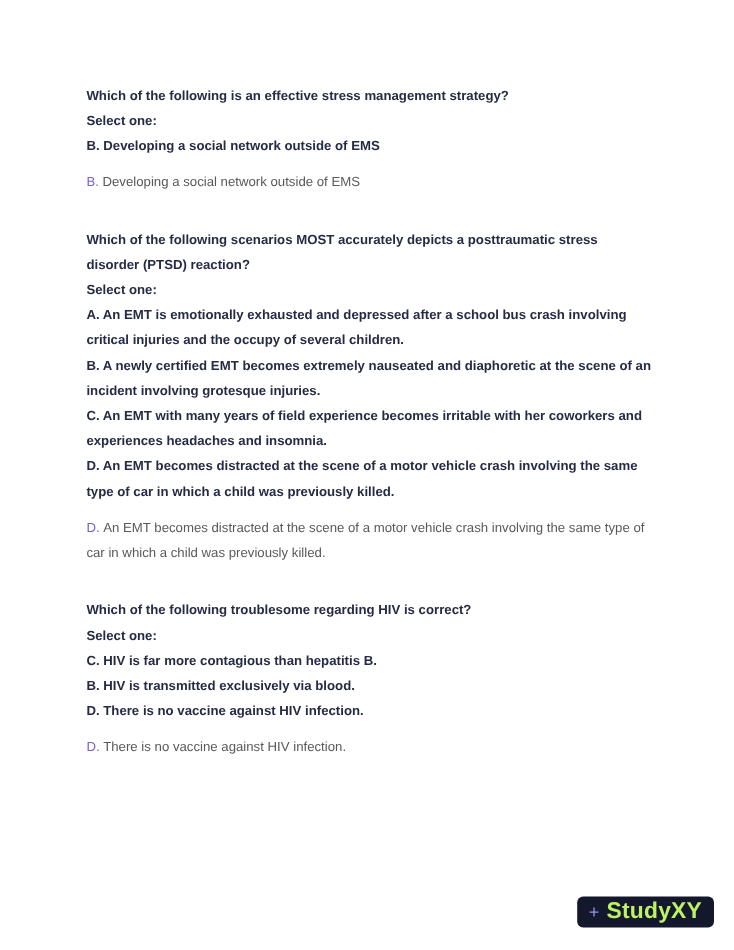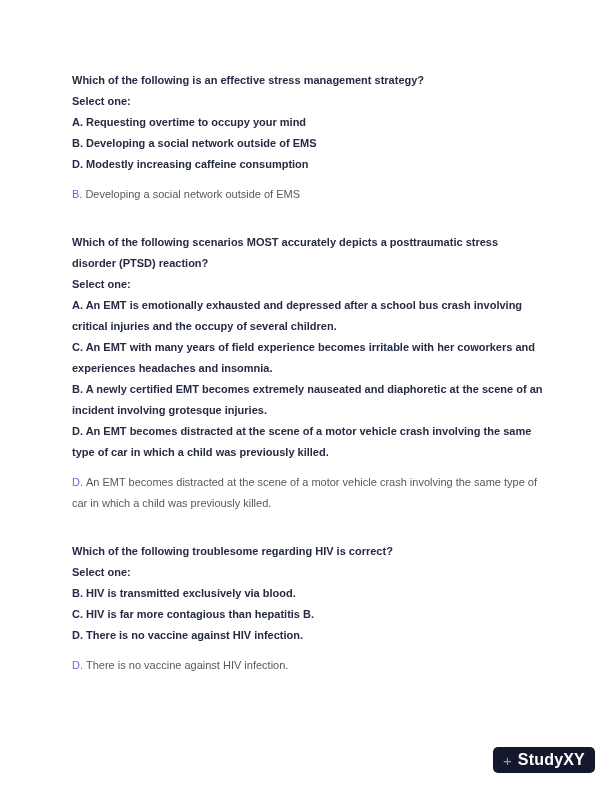--- a/index.html
+++ b/index.html
@@ -54,60 +54,58 @@
     border-radius: 5px;
     cursor: pointer;
   }
   .brand-badge .plus {
     color: #8f93e8;
     font-size: 15px;
     font-weight: 400;
     line-height: 1;
   }
   .brand-badge .brand-text {
-    color: #ffffff;
-    font-size: 16px;
+    color: #bef264;
+    font-size: 19px;
     font-weight: 700;
     letter-spacing: 0.2px;
   }
 </style>
 </head>
 <body>
 
 <div class="page">
   <div class="content">
 
     <div class="question">
       <div class="q-title">Which of the following is an effective stress management strategy?</div>
       <div class="q-select">Select one:</div>
-      <div class="q-option">A. Requesting overtime to occupy your mind</div>
       <div class="q-option">B. Developing a social network outside of EMS</div>
-      <div class="q-option">D. Modestly increasing caffeine consumption</div>
       <div class="answer">
         <span class="letter">B.</span><span>Developing a social network outside of EMS</span>
       </div>
     </div>
 
     <div class="question">
       <div class="q-title">Which of the following scenarios MOST accurately depicts a posttraumatic stress disorder (PTSD) reaction?</div>
       <div class="q-select">Select one:</div>
       <div class="q-option">A. An EMT is emotionally exhausted and depressed after a school bus crash involving critical injuries and the occupy of several children.</div>
+      <div class="q-option">B. A newly certified EMT becomes extremely nauseated and diaphoretic at the scene of an incident involving grotesque injuries.</div>
       <div class="q-option">C. An EMT with many years of field experience becomes irritable with her coworkers and experiences headaches and insomnia.</div>
-      <div class="q-option">B. A newly certified EMT becomes extremely nauseated and diaphoretic at the scene of an incident involving grotesque injuries.</div>
       <div class="q-option">D. An EMT becomes distracted at the scene of a motor vehicle crash involving the same type of car in which a child was previously killed.</div>
       <div class="answer">
         <span class="letter">D.</span><span>An EMT becomes distracted at the scene of a motor vehicle crash involving the same type of car in which a child was previously killed.</span>
       </div>
     </div>
 
     <div class="question">
       <div class="q-title">Which of the following troublesome regarding HIV is correct?</div>
       <div class="q-select">Select one:</div>
+      <div class="q-option">C. HIV is far more contagious than hepatitis B.</div>
       <div class="q-option">B. HIV is transmitted exclusively via blood.</div>
-      <div class="q-option">C. HIV is far more contagious than hepatitis B.</div>
       <div class="q-option">D. There is no vaccine against HIV infection.</div>
       <div class="answer">
         <span class="letter">D.</span><span>There is no vaccine against HIV infection.</span>
       </div>
     </div>
 
   </div>
 
   <div class="brand-badge">
     <span class="plus">+</span>

